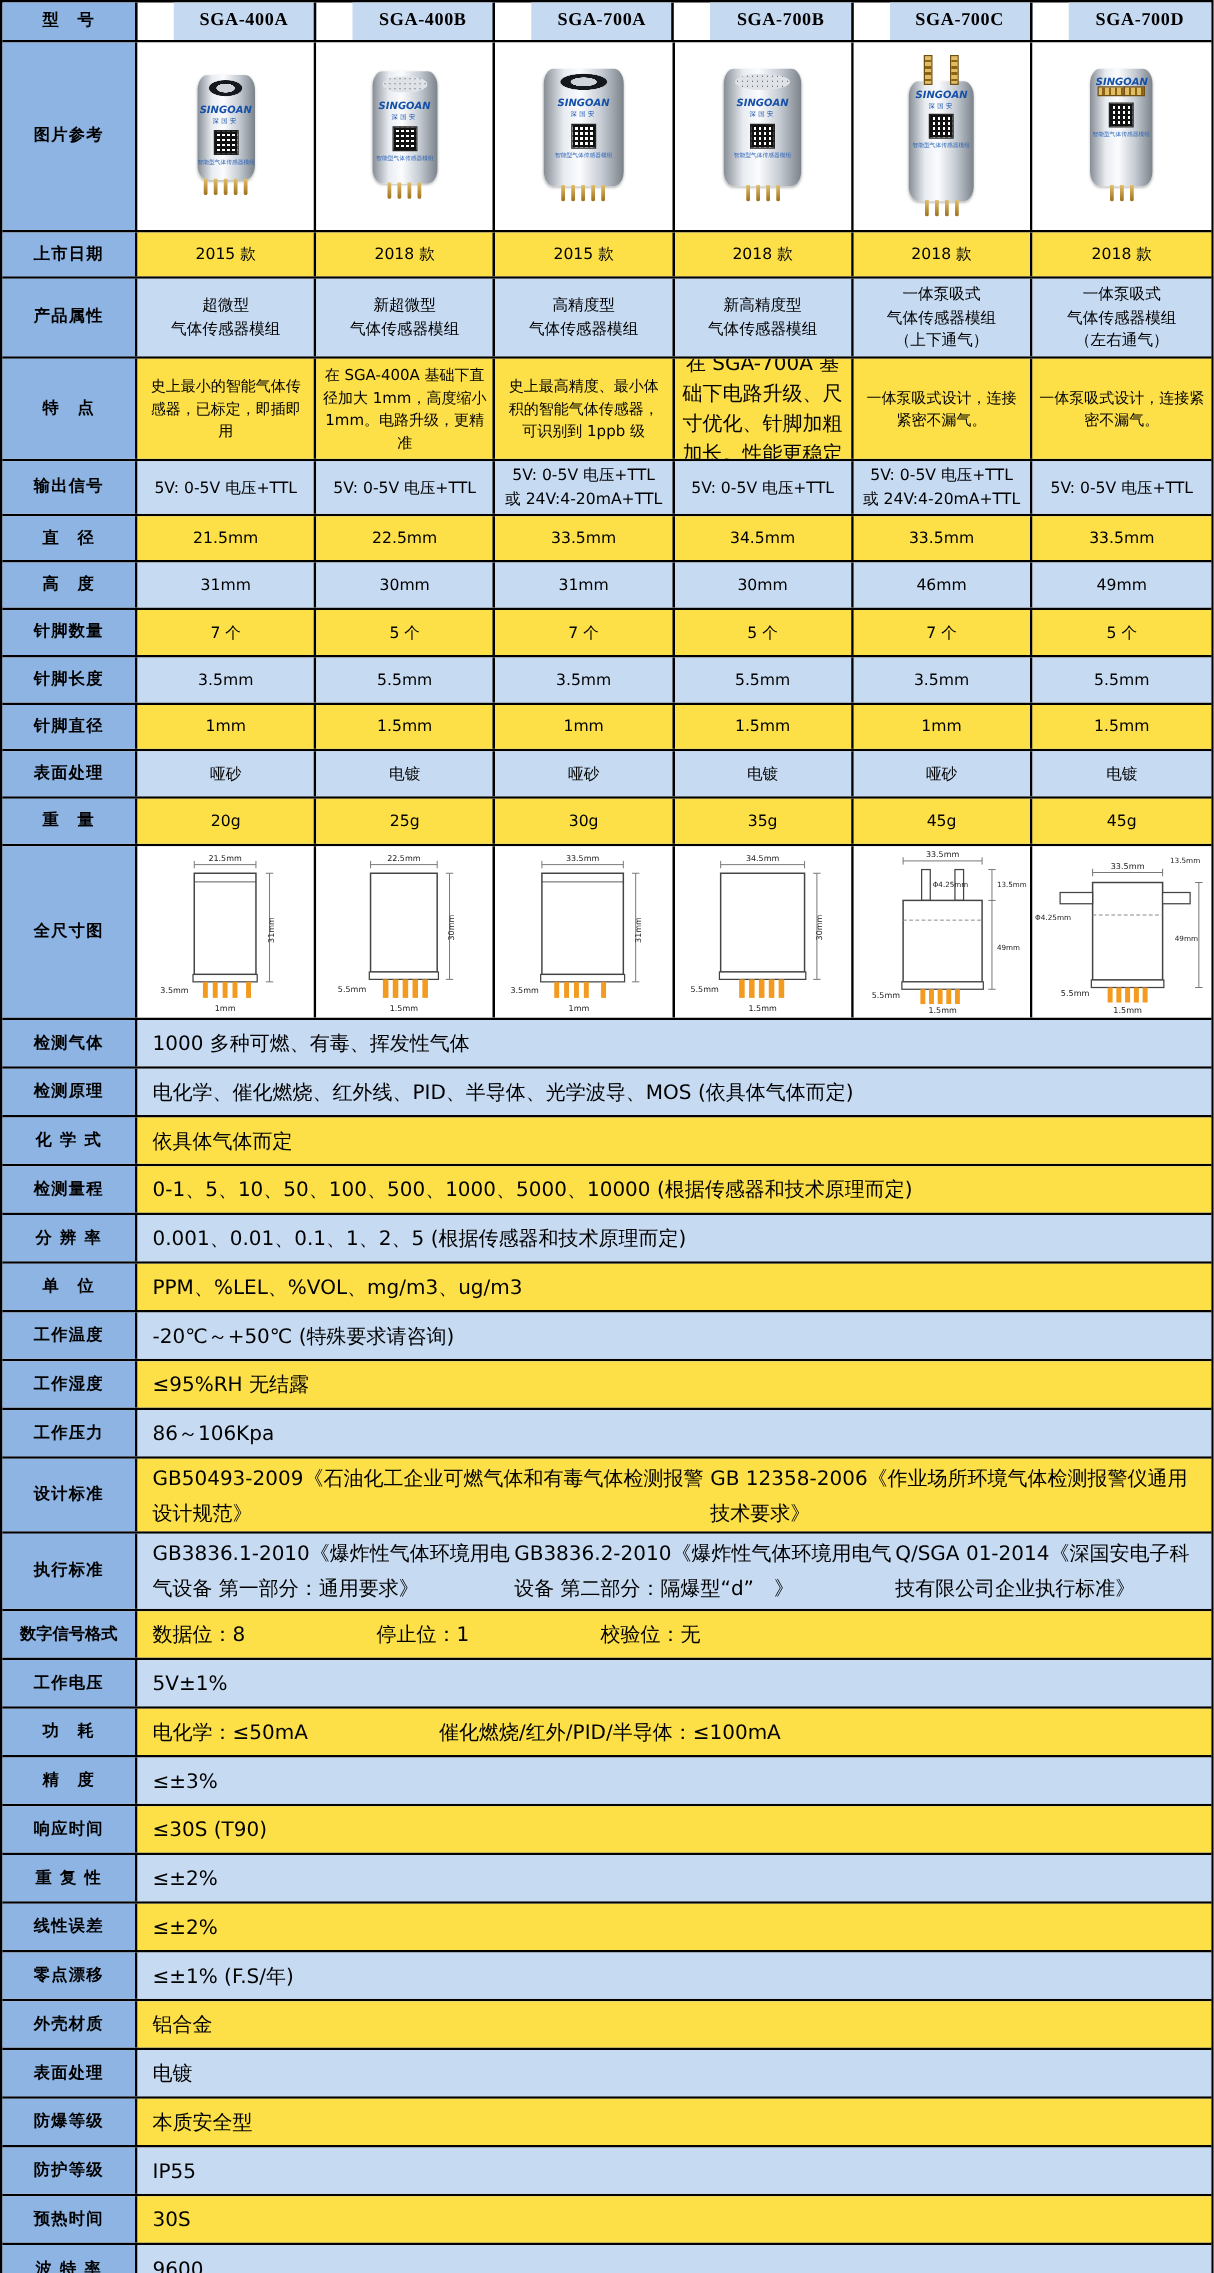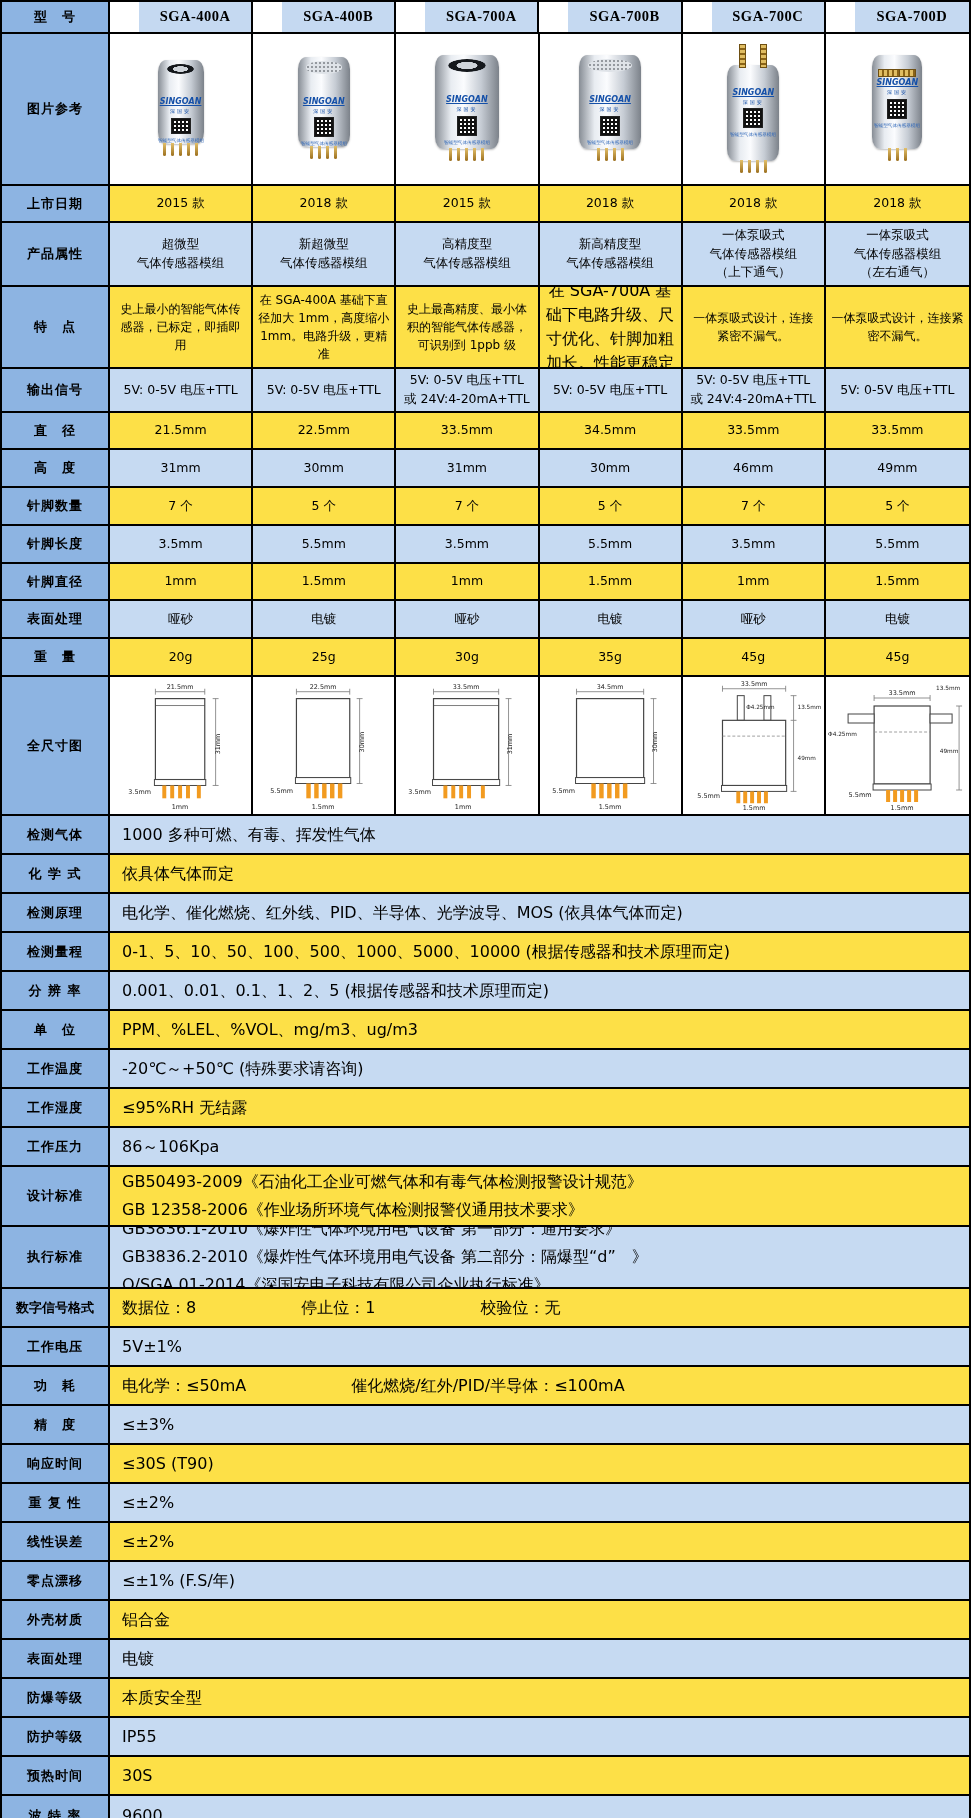--- a/index.html
+++ b/index.html
@@ -11,39 +11,39 @@
   .cell { border-right:2px solid #000; display:flex; align-items:center; justify-content:center;
           text-align:center; font-size:12.5px; line-height:1.5; padding:2px 5px; white-space:pre-line; overflow:hidden; }
   .cell:last-child { border-right:none; }
   .label { background:#8db4e2; font-weight:bold; font-size:13px; letter-spacing:1px; }
   .header-row { height:32px;gap:29px; }
   .header-row .model { background:#c5d9f1; font-family:"Liberation Serif","DejaVu Serif",serif;
                        font-weight:bold; font-size:14.5px; letter-spacing:.5px; }
   .shade-a .val { background:#c6daf2; }
   .shade-b .val { background:#fde047; }
   .wide .val { justify-content:flex-start; text-align:left; padding-left:12px; font-size:16px; }
-  .wide .val.multiline { flex-direction:column; align-items:flex-start; justify-content:center; line-height:1.75; }
+  .wide .val.multiline { flex-direction:row; align-items:flex-start; justify-content:center; line-height:1.75; }
   .wide .val.parts span { margin-right:105px; white-space:nowrap; }
   .photo-row { height:152px; }
   .photo-row .photo, .diagram-row .cell.dcell { background:#fff; padding:0; }
   .diagram-row { height:139px; }
   .dim-svg { width:100%; height:135px; display:block; }
   .dim-svg text { font-size:6.5px; fill:#222; }
   .dim-svg .tiny { font-size:5.8px; }
 
   
   .sensor { position:relative; display:flex; flex-direction:column; align-items:center; }
   .s-body { width:var(--bw,52px); height:var(--bh,88px); border-radius:8px/12px;
             background:linear-gradient(90deg,#878d95,#e8ecf1 25%,#fbfcfe 45%,#c6ccd4 72%,#7c828a);
             display:flex; flex-direction:column; align-items:center; box-shadow:0 1px 2px rgba(0,0,0,.25); }
   .s-cap { margin-top:4px; width:60%; height:13px; border-radius:50%;
            background:radial-gradient(ellipse at center,#cfd4da 0 38%,#15181c 40% 68%,#9aa0a8 70%); }
   .s-cap.mesh { width:70%; background-color:#dfe3e8;
            background-image:radial-gradient(circle,#4a4f55 23%,transparent 27%); background-size:4px 4px; }
-  .s-brand { margin-top:22px; font-size:8px; font-weight:bold; font-style:italic; color:#1550a8; white-space:nowrap;text-decoration:underline; }
+  .s-brand { margin-top:5px; font-size:8px; font-weight:bold; font-style:italic; color:#1550a8; white-space:nowrap; }
   .s-brand-cn { font-size:5px; color:#1550a8; letter-spacing:2px; white-space:nowrap; }
   .s-qr { margin-top:2px; width:20px; height:20px; border:1px solid #222; background-color:#fff;
           background-image:repeating-linear-gradient(0deg,#111 0 2px,transparent 2px 4px),
                            repeating-linear-gradient(90deg,#111 0 2px,#fff 2px 4px); }
   .s-caption { margin-top:3px; font-size:5px; color:#2a64b8; white-space:nowrap; transform:scale(.92); }
   .s-pins { display:flex; gap:5px; height:15px; align-items:flex-start; margin-top:-1px; }
   .s-pins i { display:block; width:3px; height:13px; background:linear-gradient(180deg,#e3c06a,#9c701f); border-radius:0 0 2px 2px; }
   .s-tubes { display:flex; gap:14px; margin-bottom:-3px; z-index:2; }
   .s-tubes i { display:block; width:7px; height:24px;
                background:repeating-linear-gradient(180deg,#e0bd62 0 3px,#8a6317 3px 5px); border:1px solid #6e4f12; }
@@ -415,27 +415,27 @@
         <text x="34" y="119" text-anchor="middle">5.5mm</text>
         <text x="76" y="132" text-anchor="middle">1.5mm</text>
       </svg>
     </div>
   </div>
 
   <div class="row wide shade-a">
       <div class="cell label">检测气体</div>
       <div class="cell val">1000 多种可燃、有毒、挥发性气体</div>
     </div>
+  <div class="row wide shade-a">
+      <div class="cell label">检测原理</div>
+      <div class="cell val">电化学、催化燃烧、红外线、PID、半导体、光学波导、MOS (依具体气体而定)</div>
+    </div>
   <div class="row wide shade-b">
       <div class="cell label">化 学 式</div>
       <div class="cell val">依具体气体而定</div>
-    </div>
-  <div class="row wide shade-a">
-      <div class="cell label">检测原理</div>
-      <div class="cell val">电化学、催化燃烧、红外线、PID、半导体、光学波导、MOS (依具体气体而定)</div>
     </div>
   <div class="row wide shade-b">
       <div class="cell label">检测量程</div>
       <div class="cell val">0-1、5、10、50、100、500、1000、5000、10000 (根据传感器和技术原理而定)</div>
     </div>
   <div class="row wide shade-a">
       <div class="cell label">分 辨 率</div>
       <div class="cell val">0.001、0.01、0.1、1、2、5 (根据传感器和技术原理而定)</div>
     </div>
   <div class="row wide shade-b">

